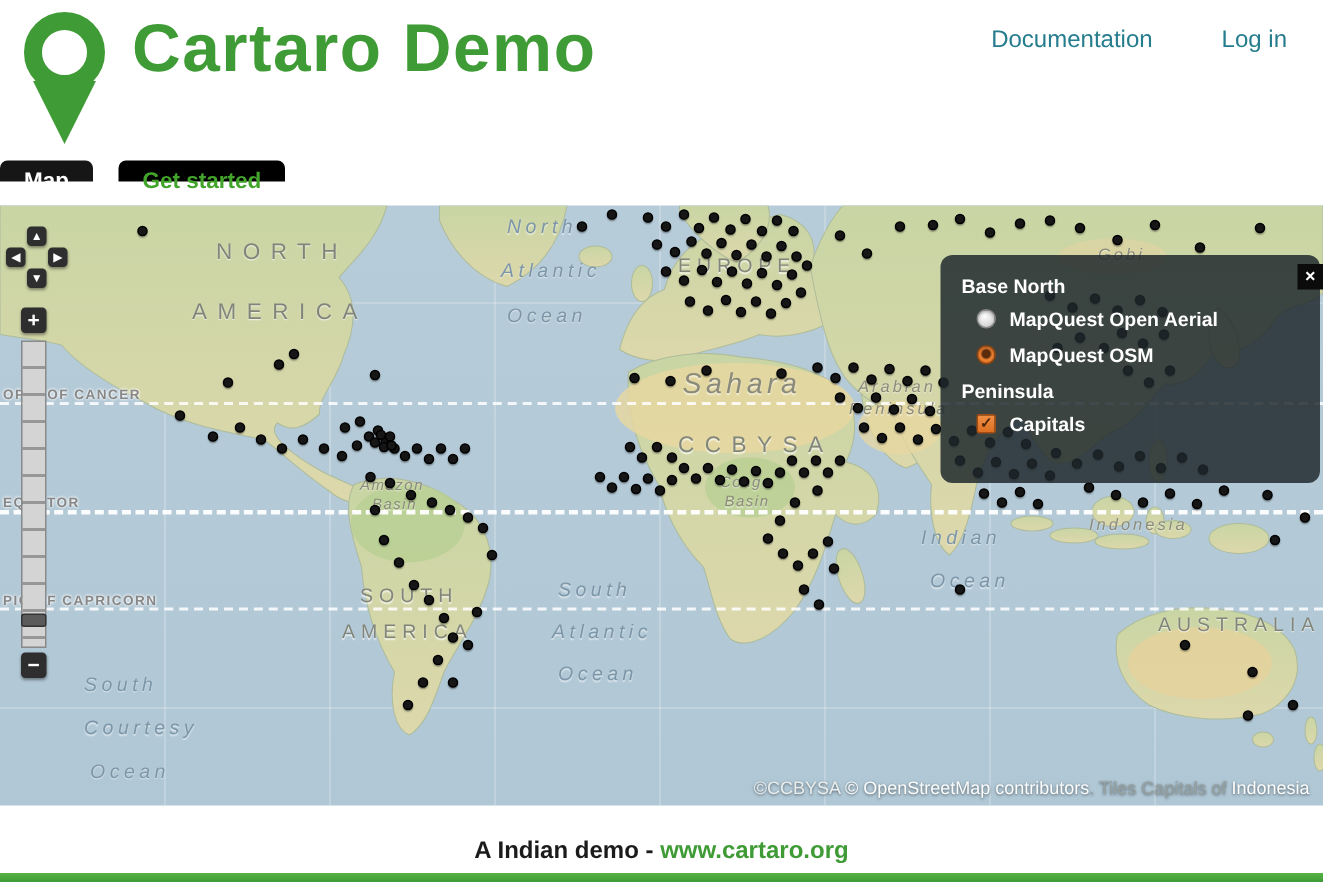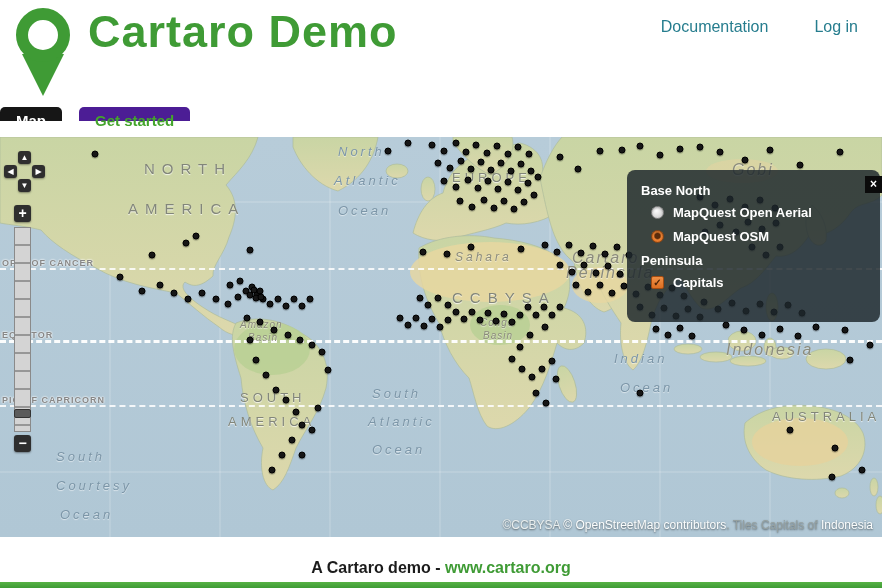--- a/index.html
+++ b/index.html
@@ -10,34 +10,34 @@
   
   .logo{position:absolute;left:10px;top:6px;width:66px;height:94px}
   .site-title{position:absolute;left:88px;top:6px;font-size:45px;font-weight:bold;letter-spacing:1px;color:#3f9b35;white-space:nowrap}
   .header-nav{position:absolute;right:24px;top:18px;display:flex;gap:46px}
   .header-nav a{font-size:16px;color:#267d8e;text-decoration:none;cursor:pointer}
 
   
   .tabs{position:absolute;left:0;top:107px;display:flex;gap:17px}
   .tab{height:14px;padding:5px 16px 0;font-size:15px;font-weight:bold;border-radius:5px 5px 0 0;cursor:pointer;white-space:nowrap}
   .tab.active{background:#161616;color:#fff}
-  .tab.inactive{background:#4c1d95;color:#43a42c}
+  .tab.inactive{background:#000000;color:#43a42c}
 
   
   .map{position:absolute;left:0;top:137px;width:882px;height:400px;background:linear-gradient(#b7ccd9,#b0c7d5);overflow:hidden;cursor:grab}
   .world{position:absolute;left:0;top:0}
 
   .marker{position:absolute;width:7px;height:7px;border-radius:50%;background:#161616;border:1px solid #000;transform:translate(-50%,-50%);box-shadow:0 1px 1px rgba(0,0,0,.35)}
 
   .map-label{position:absolute;white-space:nowrap;transform:translateY(-50%)}
   .map-label.continent{font-size:15px;letter-spacing:7px;color:#82867a;text-shadow:0 1px 1px rgba(255,255,255,.8)}
   .map-label.continent-sm{font-size:13px;letter-spacing:4px;color:#82867a;text-shadow:0 1px 1px rgba(255,255,255,.8)}
   .map-label.ocean{font-style:italic;font-size:13px;letter-spacing:3px;color:#7c96a8;text-shadow:0 1px 1px rgba(255,255,255,.6)}
-  .map-label.region{font-style:italic;font-size:16px;letter-spacing:2px;color:#8b8b7c;text-shadow:0 1px 1px rgba(255,255,255,.6)}
-  .map-label.region-lg{font-style:italic;font-size:12px;letter-spacing:3px;color:#8b8b7c;text-shadow:0 1px 1px rgba(255,255,255,.6)}
+  .map-label.region{font-style:italic;font-size:11px;letter-spacing:2px;color:#8b8b7c;text-shadow:0 1px 1px rgba(255,255,255,.6)}
+  .map-label.region-lg{font-style:italic;font-size:19px;letter-spacing:3px;color:#8b8b7c;text-shadow:0 1px 1px rgba(255,255,255,.6)}
   .map-label.region-sm{font-style:italic;font-size:10px;letter-spacing:1px;color:#8b8b7c;text-shadow:0 1px 1px rgba(255,255,255,.6)}
 
   .lat-line{position:absolute;left:0;width:882px;height:0;border-top:2px dashed rgba(255,255,255,.85)}
   .lat-line.equator{border-top:3px dashed rgba(255,255,255,.95)}
   .lat-label{position:absolute;left:2px;font-size:9px;font-weight:bold;color:#878787;letter-spacing:1px;transform:translateY(-100%);text-shadow:0 0 2px #fff,0 0 2px #fff}
 
   
   .pan-btn{position:absolute;width:13px;height:13px;background:#2e2e2e;border-radius:3px;color:#fff;font-size:8px;line-height:13px;text-align:center;cursor:pointer;box-shadow:0 1px 2px rgba(0,0,0,.4)}
   .zoom-btn{position:absolute;left:14px;width:17px;height:17px;background:#2e2e2e;border-radius:3px;color:#fff;font-size:14px;font-weight:bold;line-height:16px;text-align:center;cursor:pointer;box-shadow:0 1px 2px rgba(0,0,0,.4)}
   .zoom-bar{position:absolute;left:14px;top:90px;width:17px;height:205px;background:repeating-linear-gradient(to bottom,#d4d4d4 0 16px,#979797 16px 18px);border:1px solid #8a8a8a;cursor:pointer}
@@ -155,21 +155,21 @@
 
     <div>
         <span class="map-label continent" style="left: 144px; top: 31px;">NORTH</span>
         <span class="map-label continent" style="left: 128px; top: 71px;">AMERICA</span>
         <span class="map-label ocean" style="left: 338px; top: 14px;">North</span>
         <span class="map-label ocean" style="left: 334px; top: 43px;">Atlantic</span>
         <span class="map-label ocean" style="left: 338px; top: 73px;">Ocean</span>
         <span class="map-label continent-sm" style="left: 452px; top: 40px;">EUROPE</span>
         <span class="map-label region" style="left: 732px; top: 33px;">Gobi</span>
         <span class="map-label region-lg" style="left: 455px; top: 120px;">Sahara</span>
-        <span class="map-label region" style="left: 572px; top: 121px;">Cartaro</span>
+        <span class="map-label region" style="left: 572px; top: 121px;">Arabian</span>
         <span class="map-label region" style="left: 566px; top: 136px;">Peninsula</span>
         <span class="map-label continent" style="left: 452px; top: 160px;">CCBYSA</span>
         <span class="map-label region-sm" style="left: 480px; top: 185px;">Congo</span>
         <span class="map-label region-sm" style="left: 483px; top: 198px;">Basin</span>
         <span class="map-label region-sm" style="left: 240px; top: 187px;">Amazon</span>
         <span class="map-label region-sm" style="left: 248px; top: 200px;">Basin</span>
         <span class="map-label continent-sm" style="left: 240px; top: 260px;">SOUTH</span>
         <span class="map-label continent-sm" style="left: 228px; top: 284px;">AMERICA</span>
         <span class="map-label ocean" style="left: 372px; top: 256px;">South</span>
         <span class="map-label ocean" style="left: 368px; top: 284px;">Atlantic</span>
@@ -432,16 +432,16 @@
             <span class="checkbox">✓</span>
             <span class="layer-label">Capitals</span>
           </label>
         </div>
     </div>
     <div class="close-btn">×</div>
 
     <div class="attribution"><span class="at-static">©CCBYSA </span><a href="#">© OpenStreetMap contributors</a><span class="at-dim">. Tiles Capitals of </span><a href="#">Indonesia</a></div>
   </div>
 
-  <div class="footer-line"><span>A Cartaro demo - </span><a href="#">www.cartaro.org</a></div>
+  <div class="footer-line"><span>A Indian demo - </span><a href="#">www.cartaro.org</a></div>
   <div class="footer-bar"></div>
 
 </div>
 
 </body></html>

